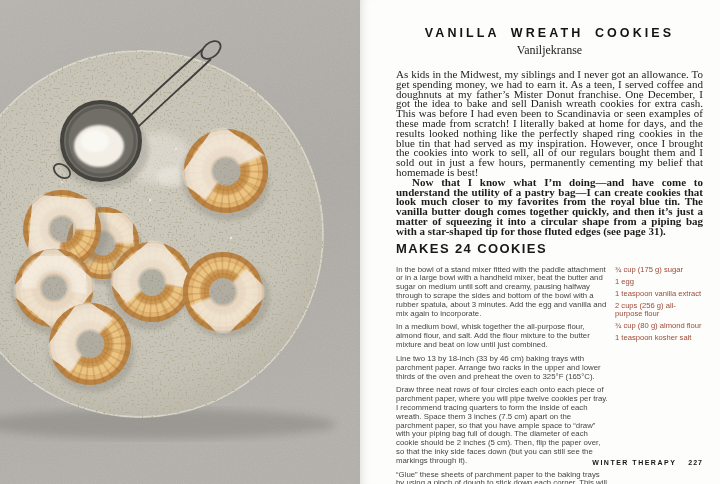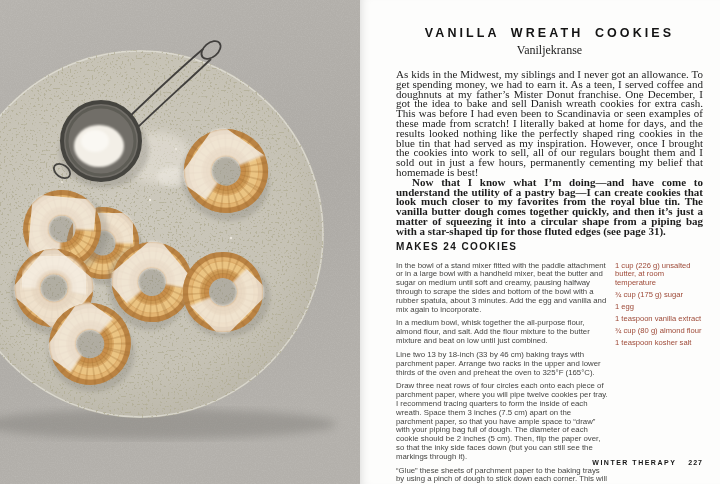--- a/index.html
+++ b/index.html
@@ -9,21 +9,21 @@
   .recipe-page{position:relative;width:360px;height:484px;flex:0 0 360px;box-sizing:border-box;
                background:#fdfdfc;padding:22px 17px 0 36px;
                box-shadow:inset 9px 0 12px -10px rgba(0,0,0,0.20);}
   .recipe-title{margin:4px 0 3px;text-align:center;font-size:12.5px;font-weight:bold;
                 letter-spacing:3.1px;word-spacing:5px;color:#141414;}
   .recipe-subtitle{margin:0 0 12px;text-align:center;font-family:"Liberation Serif",serif;
                    font-weight:normal;font-size:12px;color:#1b1b1b;}
   .intro p{margin:0;font-family:"Liberation Serif",serif;font-size:11px;line-height:9.8px;
            text-align:justify;color:#1d1d1d;}
   .intro p.indent{text-indent:16px;font-weight:bold;}
-  .yield{margin-top:4px;font-size:10px;font-weight:bold;letter-spacing:1.4px;color:#181818;}
+  .yield{margin-top:4px;font-size:13px;font-weight:bold;letter-spacing:1.4px;color:#181818;}
   .columns{display:flex;margin-top:10px;}
   .instructions{width:212px;flex:0 0 212px;}
   .instructions p{margin:0 0 4.5px;font-size:7.8px;line-height:8.9px;color:#454543;}
   .continued{margin-top:9px;font-size:7.2px;font-weight:bold;letter-spacing:1.5px;color:#4d4d4b;}
   .ingredients{width:88px;flex:0 0 88px;margin-left:7px;}
   .ingredients p{margin:0 0 3.5px;font-size:7.6px;line-height:8.5px;color:#9e4a38;}
   .page-footer{position:absolute;right:17px;bottom:18px;display:flex;align-items:baseline;gap:12px;
                font-size:7px;font-weight:bold;letter-spacing:1.5px;color:#161616;}
   .page-footer .pagenum{letter-spacing:1px;}
 </style>
@@ -162,24 +162,24 @@
       <div class="instructions">
         <p>In the bowl of a stand mixer fitted with the paddle attachment or in a large bowl with a handheld mixer, beat the butter and sugar on medium until soft and creamy, pausing halfway through to scrape the sides and bottom of the bowl with a rubber spatula, about 3 minutes. Add the egg and vanilla and mix again to incorporate.</p>
         <p>In a medium bowl, whisk together the all-purpose flour, almond flour, and salt. Add the flour mixture to the butter mixture and beat on low until just combined.</p>
         <p>Line two 13 by 18-inch (33 by 46 cm) baking trays with parchment paper. Arrange two racks in the upper and lower thirds of the oven and preheat the oven to 325°F (165°C).</p>
         <p>Draw three neat rows of four circles each onto each piece of parchment paper, where you will pipe twelve cookies per tray. I recommend tracing quarters to form the inside of each wreath. Space them 3 inches (7.5 cm) apart on the parchment paper, so that you have ample space to “draw” with your piping bag full of dough. The diameter of each cookie should be 2 inches (5 cm). Then, flip the paper over, so that the inky side faces down (but you can still see the markings through it).</p>
         <p>“Glue” these sheets of parchment paper to the baking trays by using a pinch of dough to stick down each corner. This will anchor them in place while you pipe cookies.</p>
         <div class="continued">CONTINUED</div>
       </div>
 
       <div class="ingredients">
-        <p>1 cup (226 g) unsalted butter, at room temperature</p>
         <p>¾ cup (175 g) sugar</p>
         <p>1 egg</p>
         <p>1 teaspoon vanilla extract</p>
+        <p>2 cups (256 g) all-purpose flour</p>
         <p>¾ cup (80 g) almond flour</p>
         <p>1 teaspoon kosher salt</p>
       </div>
     </div>
 
     <div class="page-footer">
       <span>WINTER THERAPY</span>
       <span class="pagenum">227</span>
     </div>
 

